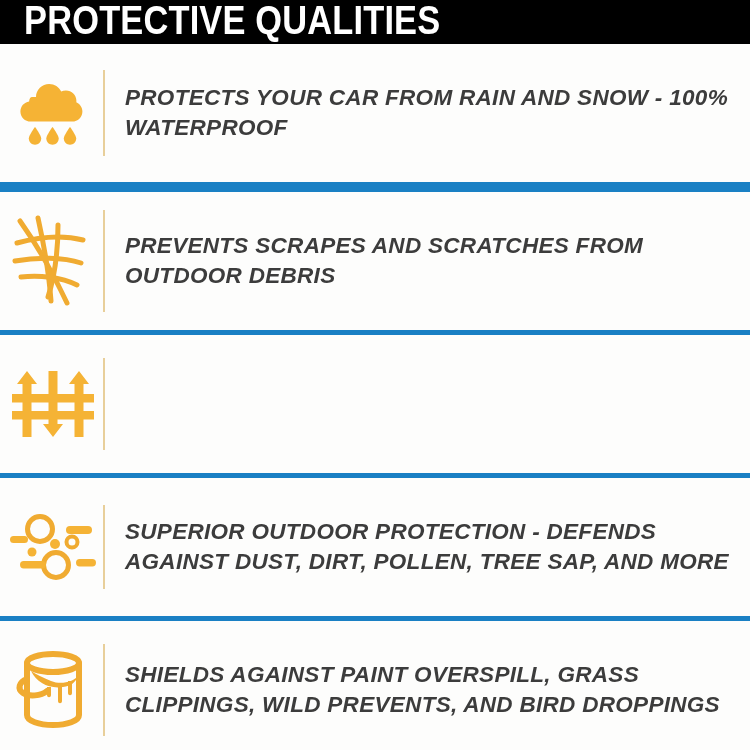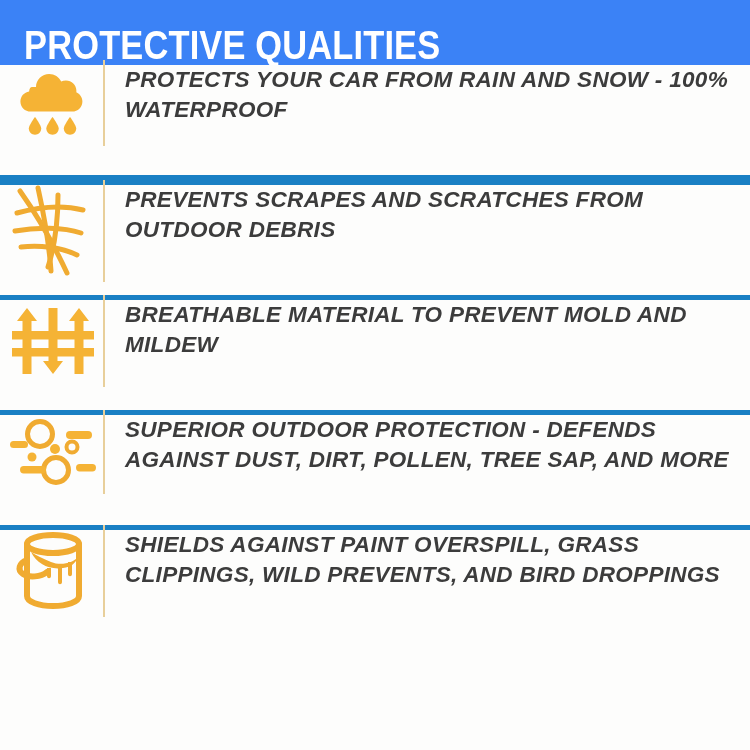--- a/index.html
+++ b/index.html
@@ -15,24 +15,24 @@
     width: 750px;
     height: 750px;
     background: #fdfdfc;
     overflow: hidden;
     box-sizing: border-box;
   }
 
   
   .header-bar {
     position: relative;
-    height: 65px;
-    background: #3b82f6;
-    display: flex;
-    align-items: flex-end;
+    height: 44px;
+    background: #000000;
+    display: flex;
+    align-items: flex-start;
     box-sizing: border-box;
   }
   .header-title {
     color: #ffffff;
     font-family: "Liberation Sans Narrow", "Liberation Sans", sans-serif;
     font-weight: 700;
     font-size: 40px;
     letter-spacing: 0.2px;
     line-height: 1;
     padding-left: 28px;
@@ -41,22 +41,22 @@
     white-space: nowrap;
   }
 
   
   .rows {
     position: relative;
   }
   .row {
     position: relative;
     display: flex;
-    align-items: flex-start;
-    height: 110px;
+    align-items: center;
+    height: 138px;
     background: #fdfdfc;
   }
   .sep {
     height: 5px;
     width: 100%;
     background: #1a80c4;
     position: relative;
     z-index: 1;
   }
   .icon-cell {
@@ -154,23 +154,20 @@
             <path d="M15 8 L25 21 L19.5 21 L19.5 74 L10.5 74 L10.5 21 L5 21 Z"></path>
 
             <path d="M41 74 L31 61 L36.5 61 L36.5 8 L45.5 8 L45.5 61 L51 61 Z"></path>
 
             <path d="M67 8 L77 21 L71.5 21 L71.5 74 L62.5 74 L62.5 21 L57 21 Z"></path>
 
             <rect x="0" y="31" width="82" height="8.5"></rect>
             <rect x="0" y="48" width="82" height="8.5"></rect>
           </g>
         </svg>
-      </div>
-      <div class="text-cell">
-        <p class="feature-text">BREATHABLE MATERIAL TO PREVENT MOLD AND MILDEW</p>
       </div>
     </div>
     <div class="sep"></div>
 
     <div class="row">
       <div class="icon-cell">
         <svg class="icon-svg" width="86" height="74" viewBox="0 0 86 74" aria-hidden="true">
           <g fill="#f5b335">
             <circle cx="30" cy="19" r="12.5" fill="none" stroke="#f0ab31" stroke-width="5"></circle>
             <circle cx="46" cy="55" r="12.5" fill="none" stroke="#f0ab31" stroke-width="5"></circle>

